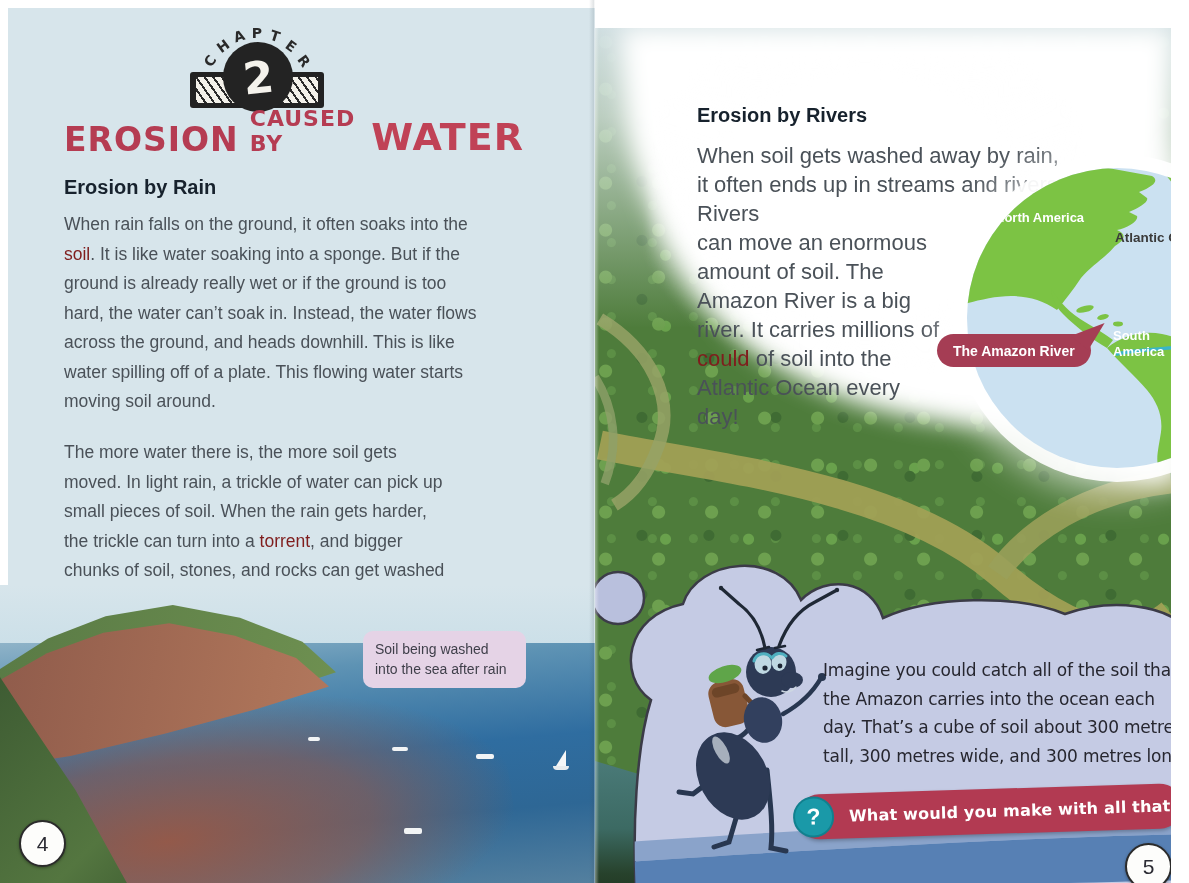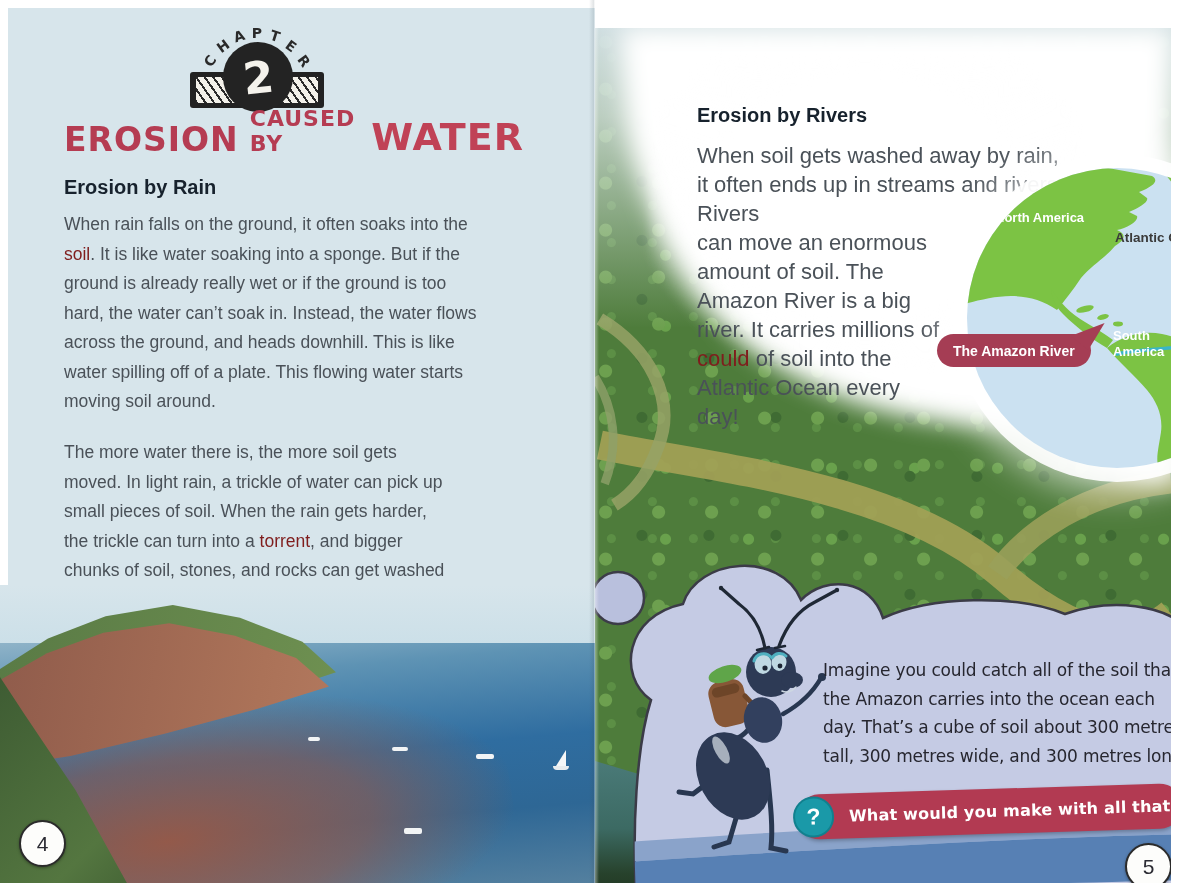--- a/index.html
+++ b/index.html
@@ -161,20 +161,21 @@
       <div class="lp-cliffs"></div>
       <div class="lp-green-fg"></div>
       <div class="boat boat-dot" style="left:308px; top:152px;"></div>
       <div class="boat boat-dot" style="left:392px; top:162px; width:16px;"></div>
       <div class="boat boat-dot" style="left:476px; top:169px; width:18px; height:5px;"></div>
       <div class="boat boat-dot" style="left:404px; top:243px; width:18px; height:6px;"></div>
       <div class="sailboat-mast" style="left:556px; top:165px;"></div>
       <div class="sailboat-hull" style="left:553px; top:181px;"></div>
     </div>
 
+    <div class="lp-caption">Soil being washed into the sea after rain</div>
 
     <div class="page-circle pc-left">
       <span>4</span>
     </div>
   </div>
 
   <div class="right-page">
     <div class="rp-photo"></div>
 
     <svg class="rp-rivers" viewBox="0 0 594 883">

